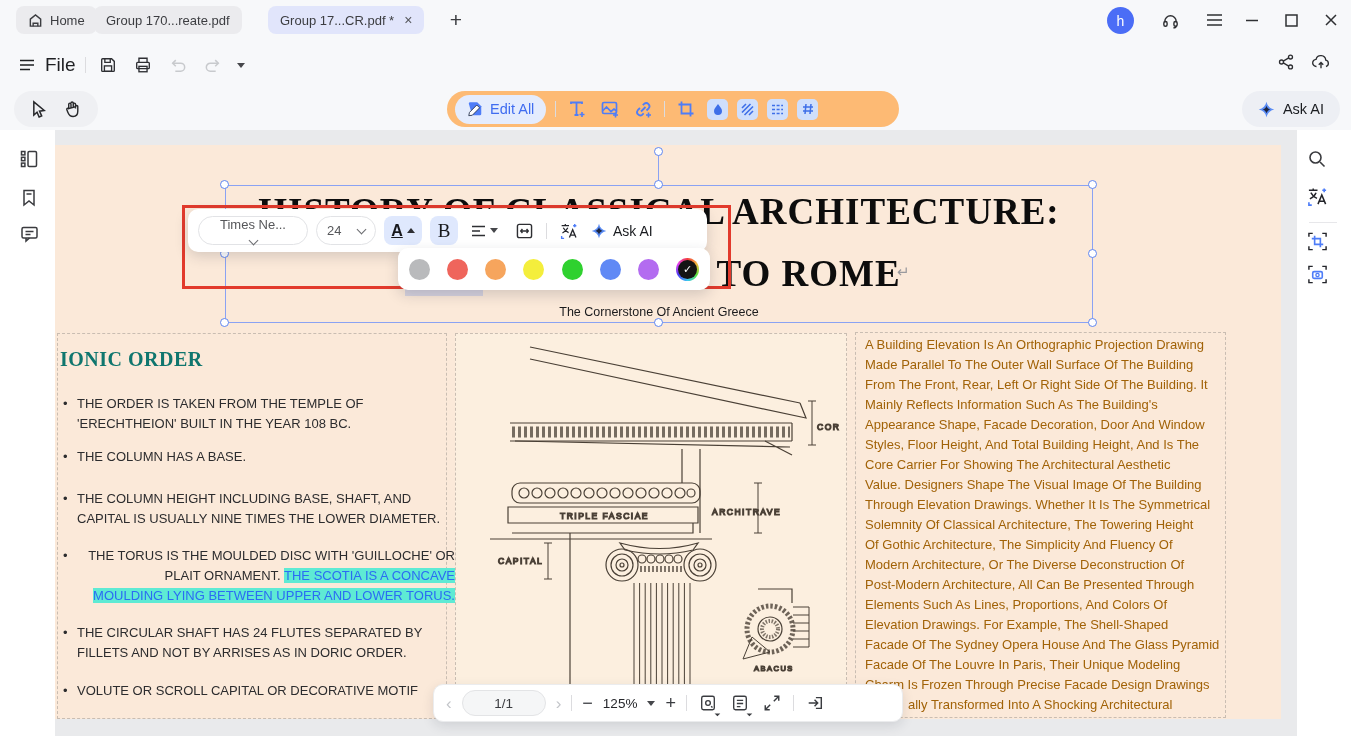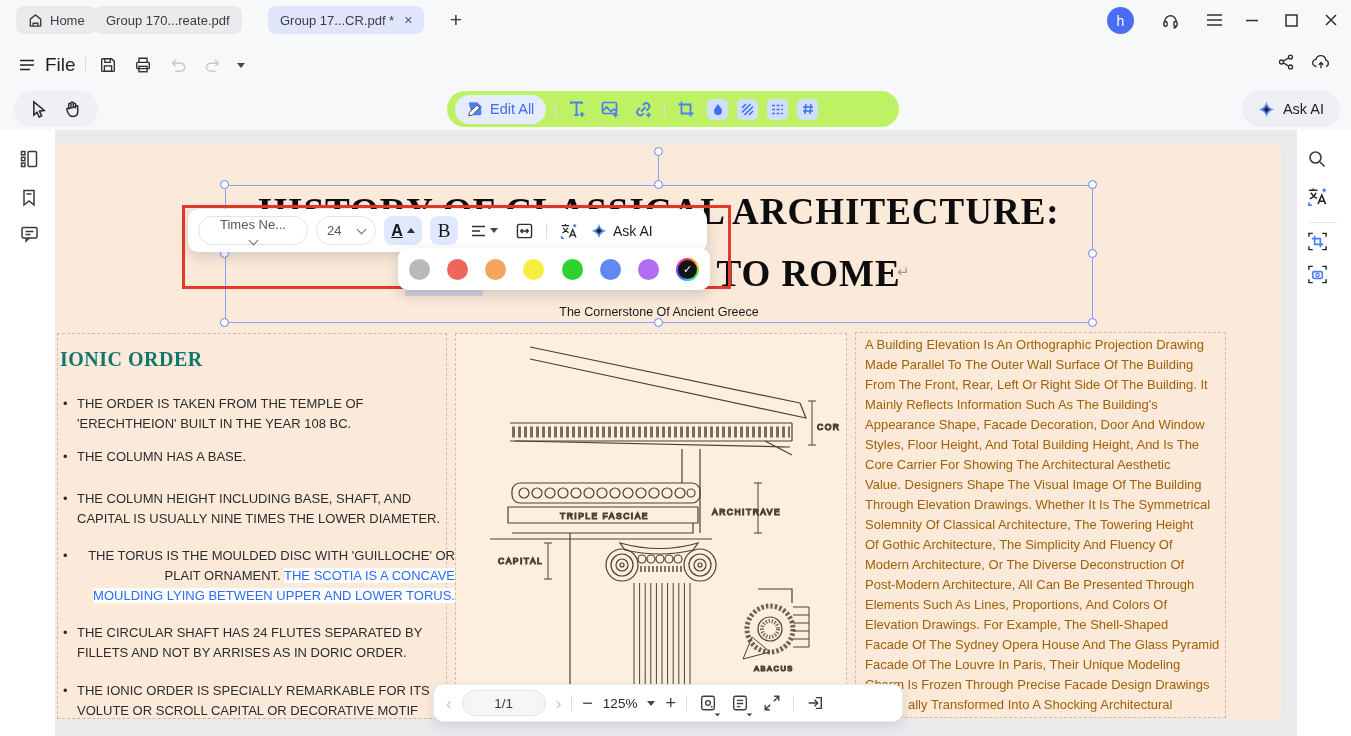--- a/index.html
+++ b/index.html
@@ -29,21 +29,21 @@
   .mb-ic.disabled { color:#c8cacd; }
   #menu-items { position:absolute; left:436px; top:53px; display:flex; gap:27px; align-items:center; }
   .menu-item { font-size:15px; color:#1f2023; padding:4px 4px; }
   .menu-item.active { color:#4a67f0; background:#e9eefe; border-radius:6px; padding:4px 9px; }
   #menubar-right { position:absolute; right:20px; top:13px; display:flex; gap:16px; color:#2c2d30; }
 
   
   #toolbar { position:absolute; left:0; top:88px; width:1351px; height:42px; background:#f7f8fa; }
   #select-group { position:absolute; left:14px; top:3px; width:84px; height:36px; background:#eff0f3; border-radius:19px;
                   display:flex; align-items:center; justify-content:center; gap:16px; color:#27282b; }
-  #center-group { position:absolute; left:447px; top:3px; width:452px; height:36px; background:#bef264; border-radius:19px;
+  #center-group { position:absolute; left:447px; top:3px; width:452px; height:36px; background:#fdba74; border-radius:19px;
                   display:flex; align-items:center; padding:0 8px; gap:9px; }
   #edit-all-btn { display:flex; align-items:center; gap:7px; background:#e4ecfd; border-radius:15px; height:29px;
                   padding:0 12px; color:#3f6cf0; font-size:14.5px; }
   .tb-ic { width:24px; height:24px; display:flex; align-items:center; justify-content:center; color:#4e7df8; }
   .tb-sq { width:21px; height:21px; background:#cfdffc; border-radius:5px; display:flex; align-items:center;
            justify-content:center; color:#3e6fe8; font-size:12px; font-weight:bold; }
   #ask-ai-top { position:absolute; right:11px; top:3px; height:36px; background:#edeff4; border-radius:18px;
                 display:flex; align-items:center; gap:8px; padding:0 16px; font-size:14.5px; color:#1a1c20; }
 
   
@@ -100,21 +100,21 @@
                        display:flex; align-items:center; justify-content:center; }
   #swatch-black-ring .swatch { width:19px; height:19px; display:flex; align-items:center; justify-content:center;
                                color:#fff; font-size:11px; }
   #word-highlight { position:absolute; left:350px; top:138px; width:78px; height:13px; background:#d6d2de; z-index:26; }
 
   
   #ionic-heading { position:absolute; left:5px; top:203px; font-family:"Liberation Serif", serif; font-weight:bold;
                    font-size:20px; letter-spacing:.5px; color:#0f766e; z-index:3; }
   .bullet { position:absolute; left:22px; width:378px; font-size:13px; line-height:20px; color:#2c2c2e; z-index:3; }
   .bullet::before { content:"•"; position:absolute; left:-14px; top:0; }
-  .hl { background:#ffffff; color:#2b6cf3; }
+  .hl { background:#5eead4; color:#2b6cf3; }
 
   
   #right-lines { position:absolute; left:810px; top:190px; width:368px; z-index:3; }
   #right-lines div { font-size:13px; line-height:20px; color:#a16207; white-space:nowrap; }
   #right-lines div.indent { padding-left:43px; }
 
   
   .draw-label { font-family:"Liberation Sans", sans-serif; fill:#4a4036; letter-spacing:1.5px; }
 
   
@@ -490,21 +490,20 @@
     <div class="bullet" style="top:401px;text-align:right;">
       <div>THE TORUS IS THE MOULDED DISC WITH 'GUILLOCHE' OR</div>
       <div><span>PLAIT ORNAMENT. </span><span class="hl">THE SCOTIA IS A CONCAVE</span></div>
       <div><span class="hl">MOULDING LYING BETWEEN UPPER AND LOWER TORUS.</span></div>
     </div>
     <div class="bullet" style="top:478px;">
       <div>THE CIRCULAR SHAFT HAS 24 FLUTES SEPARATED BY</div>
         <div>FILLETS AND NOT BY ARRISES AS IN DORIC ORDER.</div>
     </div>
     <div class="bullet" style="top:536px;">
-      <div>THE IONIC ORDER IS SPECIALLY REMARKABLE FOR ITS</div>
         <div>VOLUTE OR SCROLL CAPITAL OR DECORATIVE MOTIF</div>
     </div>
 
     <svg class="abs" style="left:405px;top:192px;" width="380" height="350" viewBox="0 0 380 350" fill="none" stroke="#4a4036" stroke-width="1.2">
       <path d="M70 10 L340 66"></path>
         <path d="M70 22 L346 81 L340 66"></path>
       <path d="M50 86 H332 M50 104 H332 M332 86 V104"></path>
       <path d="M52 95 H330" stroke-width="11" stroke-dasharray="3 3" opacity="0.75"></path>
       <path d="M55 104 L330 110 M305 104 L332 118"></path>
       <path d="M352 64 V108 M348 64 h8 M348 108 h8" stroke-width="1"></path>

